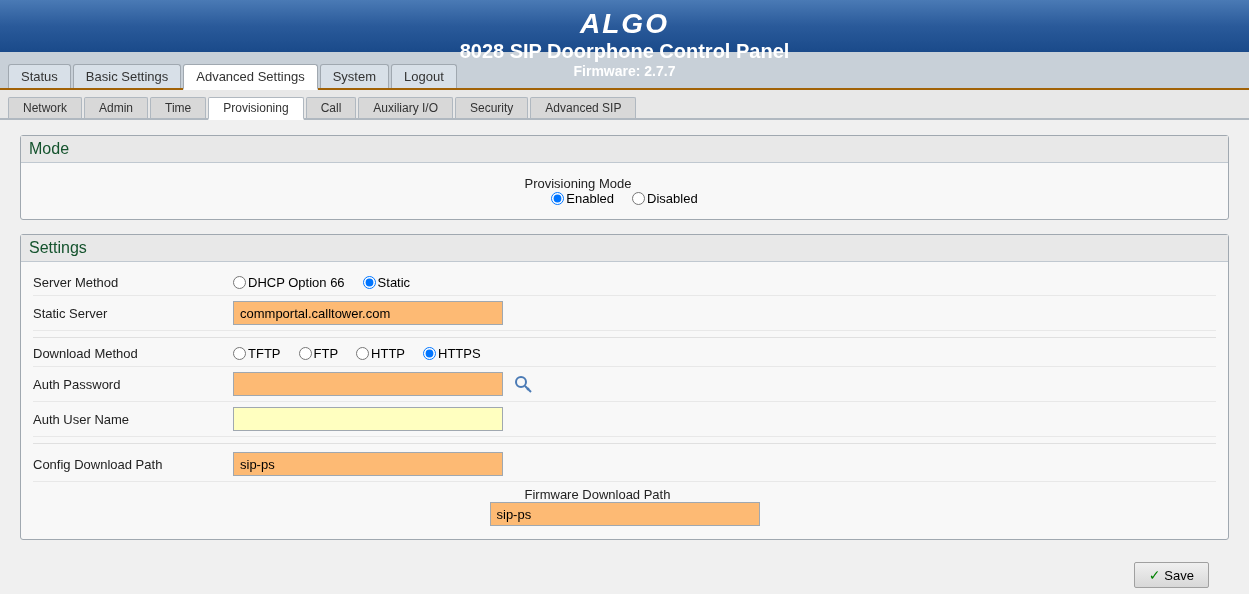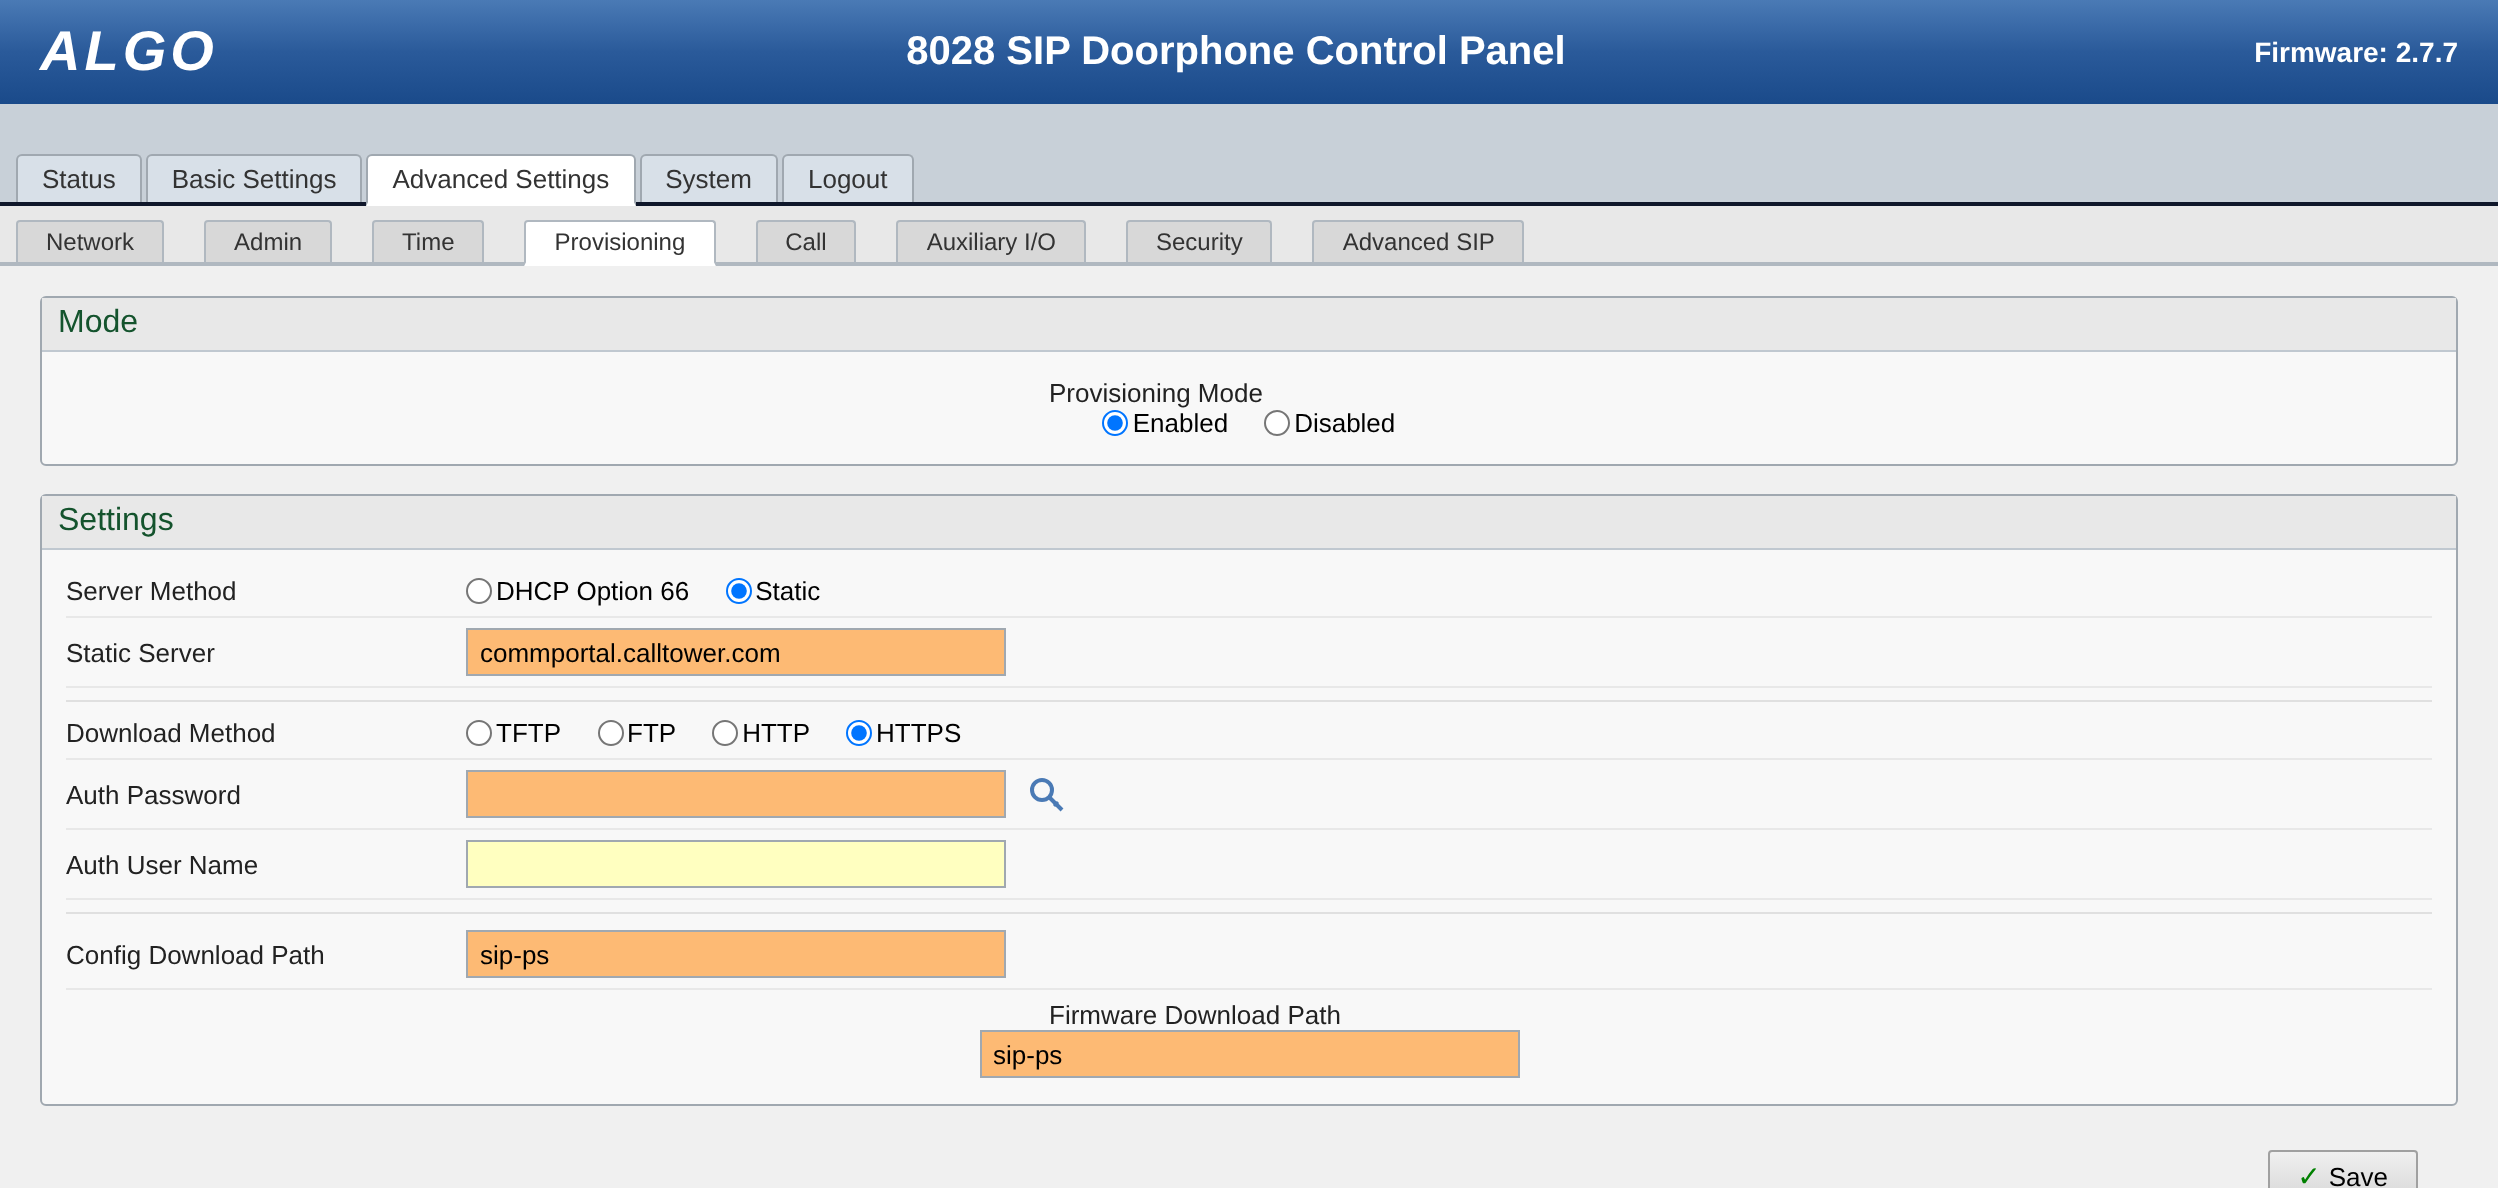--- a/index.html
+++ b/index.html
@@ -11,20 +11,21 @@
     }
 
     
     .header {
       background: linear-gradient(180deg, #4a7ab5 0%, #2a5a9a 50%, #1a4a8a 100%);
       display: flex;
       align-items: center;
       justify-content: space-between;
       padding: 8px 20px;
       height: 52px;
+      flex-direction: column;
     }
     .header-logo {
       color: white;
       font-size: 28px;
       font-weight: bold;
       font-style: italic;
       letter-spacing: 2px;
     }
     .header-title {
       color: white;
@@ -36,22 +37,22 @@
       font-size: 14px;
       font-weight: bold;
     }
 
     
     .top-nav {
       background: #c8d0d8;
       display: flex;
       align-items: flex-end;
       padding: 4px 8px 0 8px;
-      border-bottom: 2px solid #0f172a;
-      height: 51px;
+      border-bottom: 2px solid #a16207;
+      height: 38px;
     }
     .top-nav-tab {
       padding: 4px 12px;
       border: 1px solid #a0a8b0;
       border-bottom: none;
       background: #d8e0e8;
       cursor: pointer;
       margin-right: 2px;
       font-size: 13px;
       color: #333;
@@ -72,21 +73,21 @@
       padding: 2px 8px 0 8px;
       border-bottom: 2px solid #b0b8c0;
       height: 30px;
     }
     .sub-nav-tab {
       padding: 3px 14px;
       border: 1px solid #b0b8c0;
       border-bottom: none;
       background: #d8d8d8;
       cursor: pointer;
-      margin-right: 20px;
+      margin-right: 2px;
       font-size: 12px;
       color: #333;
       border-radius: 2px 2px 0 0;
     }
     .sub-nav-tab.active {
       background: #ffffff;
       border-bottom: 2px solid #ffffff;
       margin-bottom: -2px;
     }
 

